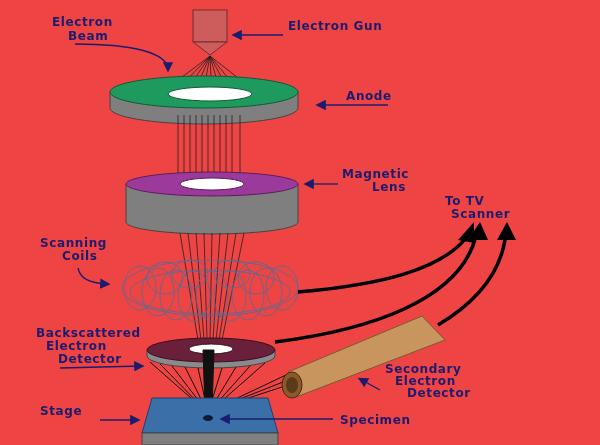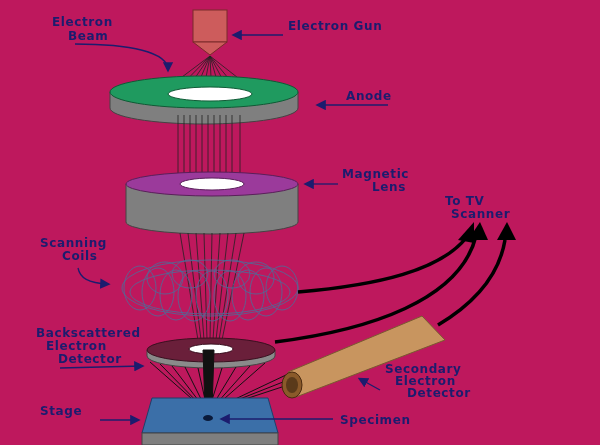--- a/index.html
+++ b/index.html
@@ -1,16 +1,16 @@
 <!DOCTYPE html>
 <html><head>
   <meta charset="utf-8">
   <style>
     html, body { margin: 0; padding: 0; background: #ffffff; }
-    #stage { position: relative; width: 600px; height: 445px; overflow: hidden; background: #be185d; }
+    #stage { position: relative; width: 600px; height: 445px; overflow: hidden; background: #ef4444; }
     #stage svg { position: absolute; left: 0; top: 0; }
     .lbl { font-family: "DejaVu Sans", sans-serif; font-weight: bold; font-size: 12px; fill: #1c1c6e; letter-spacing: 0.6px; }
   </style>
 </head>
 <body>
 
 <div id="stage">
 <svg width="600" height="445" viewBox="0 0 600 445">
   <defs>
     <marker id="arrowBlue" markerWidth="8" markerHeight="8" refX="6" refY="4" orient="auto">

